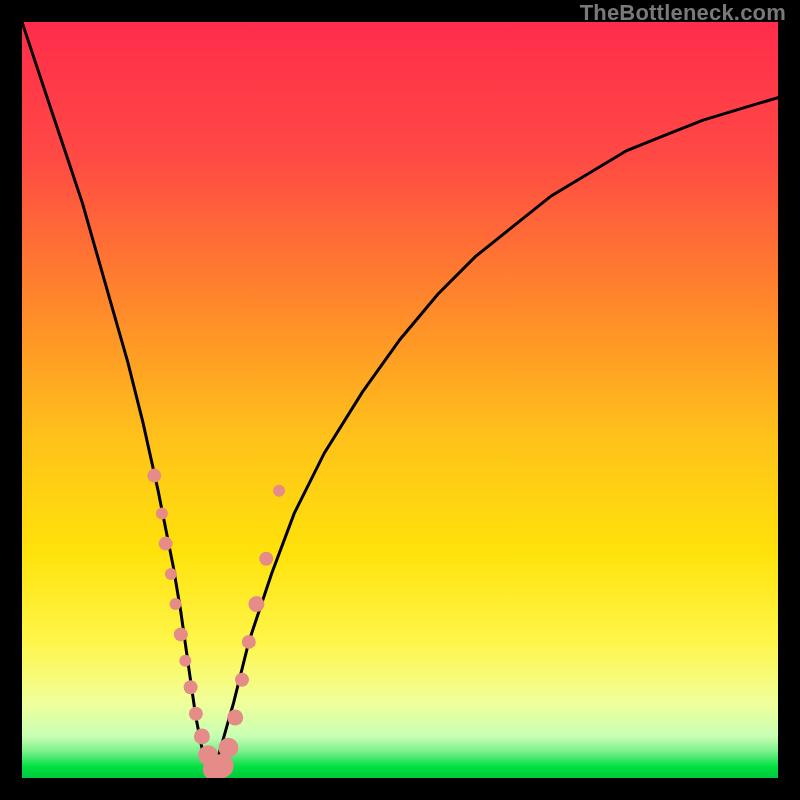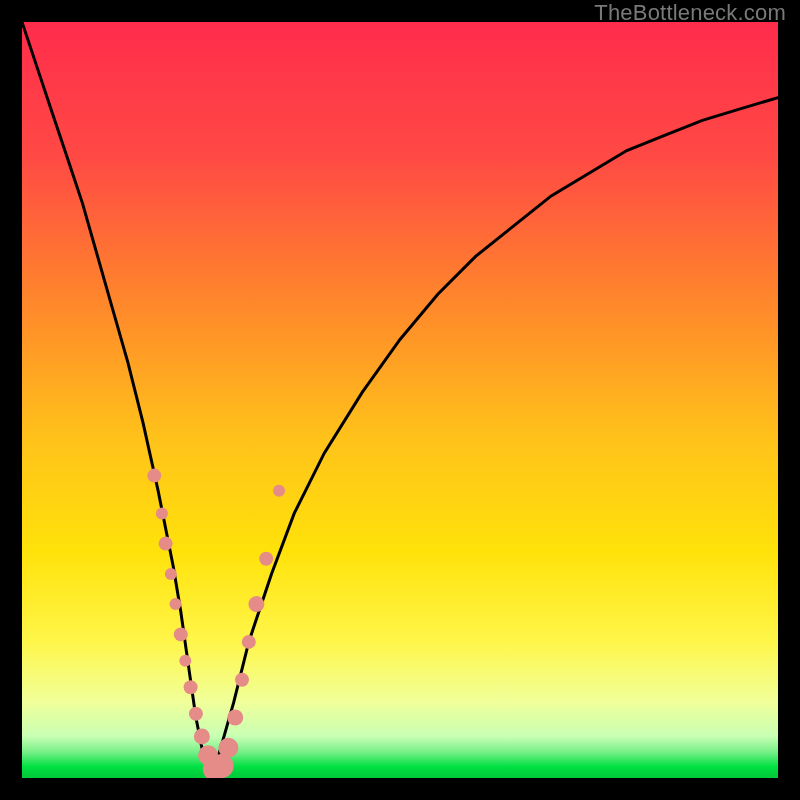--- a/index.html
+++ b/index.html
@@ -1,18 +1,18 @@
 <!DOCTYPE html>
 <html><head>
 <meta charset="utf-8">
 <style>
   html,body{margin:0;padding:0;width:800px;height:800px;overflow:hidden;background:#fff;font-family:Arial,Helvetica,sans-serif}
   .frame{position:relative;width:800px;height:800px;background:#000}
   .plot{position:absolute;left:22px;top:22px;width:756px;height:756px}
-  .watermark{position:absolute;top:0;right:14px;font-size:22px;color:#79797a;font-weight:400;letter-spacing:.2px}
+  .watermark{position:absolute;top:0;right:14px;font-size:22px;color:#79797a;font-weight:700;letter-spacing:.2px}
   svg{display:block}
 </style>
 </head>
 <body>
 
 <div class="frame">
   <div class="plot">
     <svg viewBox="0 0 756 756" width="756" height="756">
       <defs>
         <linearGradient id="bg" x1="0" y1="0" x2="0" y2="1">

